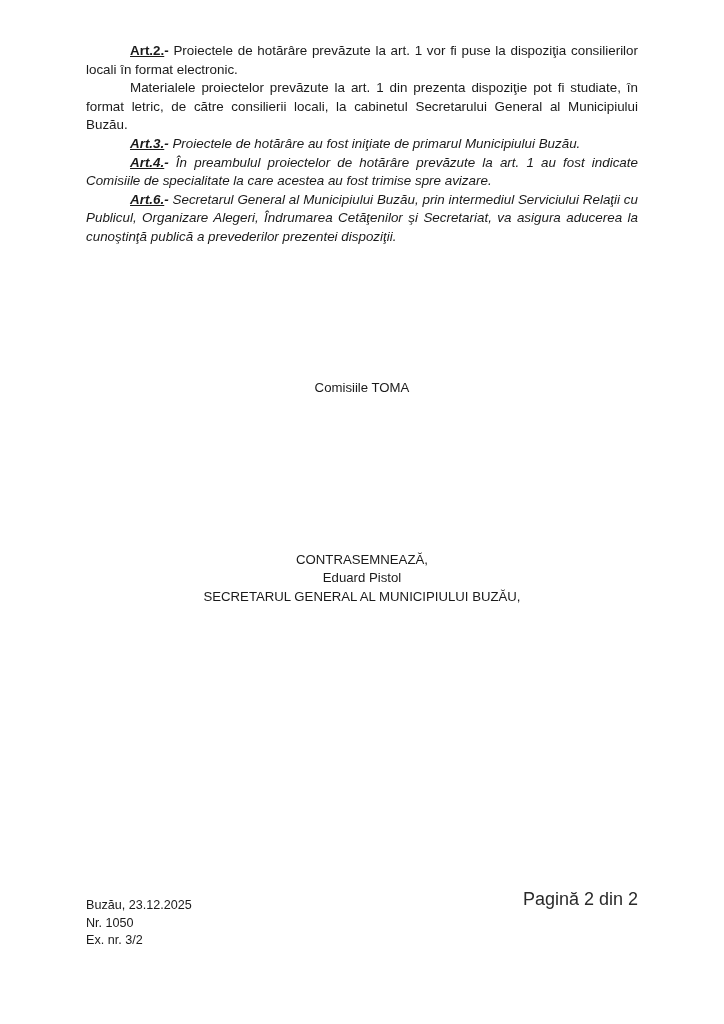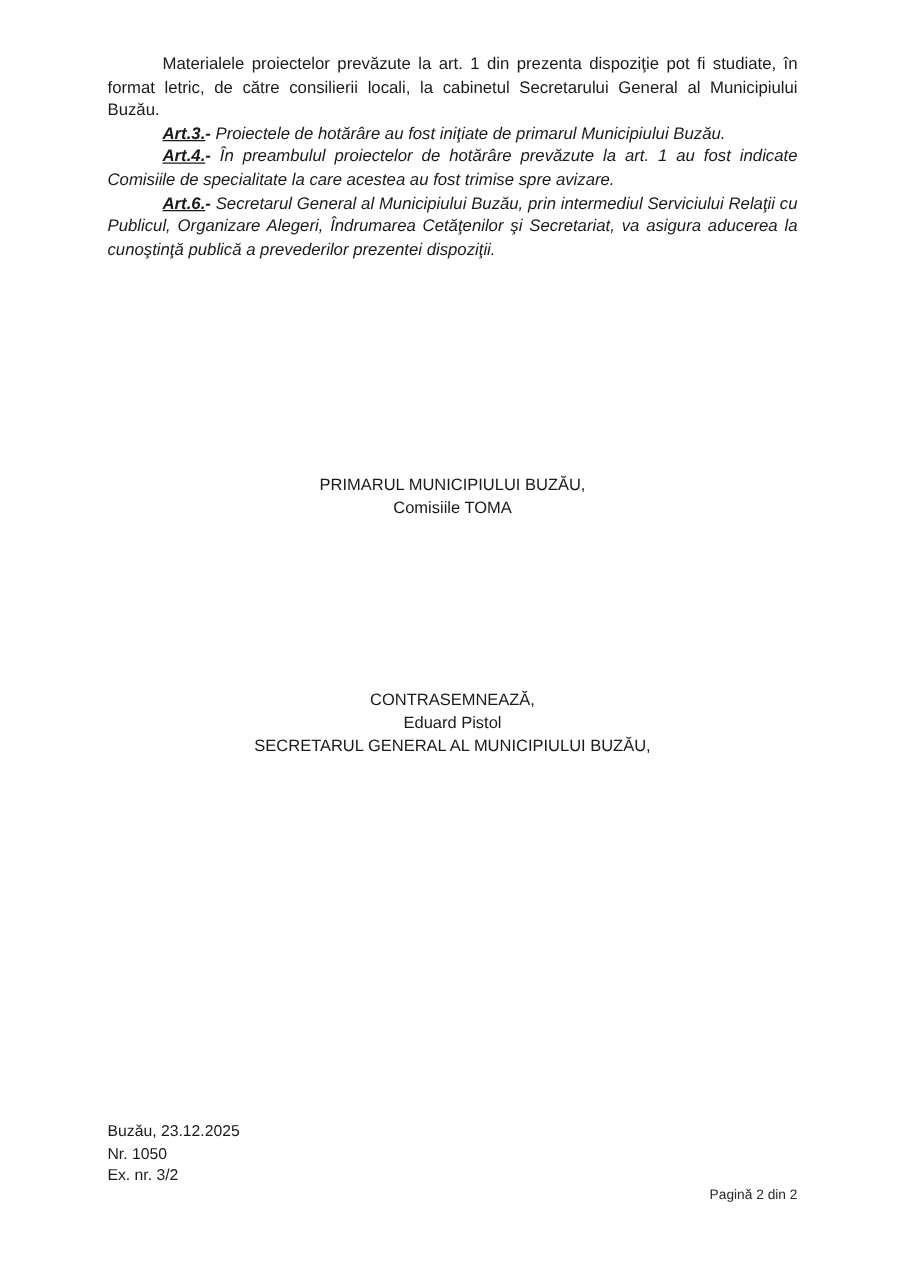--- a/index.html
+++ b/index.html
@@ -78,48 +78,48 @@
     font-size: 12.6px;
     line-height: 17.6px;
   }
   .footer-left span {
     display: block;
     white-space: nowrap;
   }
   .footer-page {
     position: absolute;
     right: 86px;
-    top: 949px;
-    font-size: 11px;
+    top: 892px;
+    font-size: 18px;
     line-height: 15px;
     white-space: nowrap;
     color: #2a2a2a;
   }
 </style>
 </head>
 <body>
 
 <div class="page">
 
   <div class="body-area">
 
+    <p class="para indented"><span class="artref"><span class="underlined">Art.2.</span><span>-</span></span><span> Proiectele de hotărâre prevăzute la art. 1 vor fi puse la dispoziţia consilierilor locali în format electronic.</span></p>
 
     <p class="para indented"><span>Materialele proiectelor prevăzute la art. 1 din prezenta dispoziţie pot fi studiate, în format letric, de către consilierii locali, la cabinetul Secretarului General al Municipiului Buzău.</span></p>
 
     <p class="para indented gap-para"><span class="artref"><span class="underlined">Art.3.</span><span>-</span></span><span> Proiectele de hotărâre au fost iniţiate de primarul Municipiului Buzău.</span></p>
 
     <p class="para indented gap-para"><span class="artref"><span class="underlined">Art.4.</span><span>-</span></span><span> În preambulul proiectelor de hotărâre prevăzute la art. 1 au fost indicate Comisiile de specialitate la care acestea au fost trimise spre avizare.</span></p>
 
 
     <p class="para indented gap-para"><span class="artref"><span class="underlined">Art.6.</span><span>-</span></span><span> Secretarul General al Municipiului Buzău, prin intermediul Serviciului Relaţii cu Publicul, Organizare Alegeri, Îndrumarea Cetăţenilor şi Secretariat, va asigura aducerea la cunoştinţă publică a prevederilor prezentei dispoziţii.</span></p>
 
   </div>
 
   <div class="sig-block sig-primar">
-    <span class="sig-line">PRIMARUL MUNICIPIULUI BUZĂU,</span>
     <span class="sig-line">Comisiile TOMA</span>
   </div>
 
   <div class="sig-block sig-contra">
     <span class="sig-line">CONTRASEMNEAZĂ,</span>
     <span class="sig-line">Eduard Pistol</span>
     <span class="sig-line">SECRETARUL GENERAL AL MUNICIPIULUI BUZĂU,</span>
   </div>
 
   <div class="footer-left">

